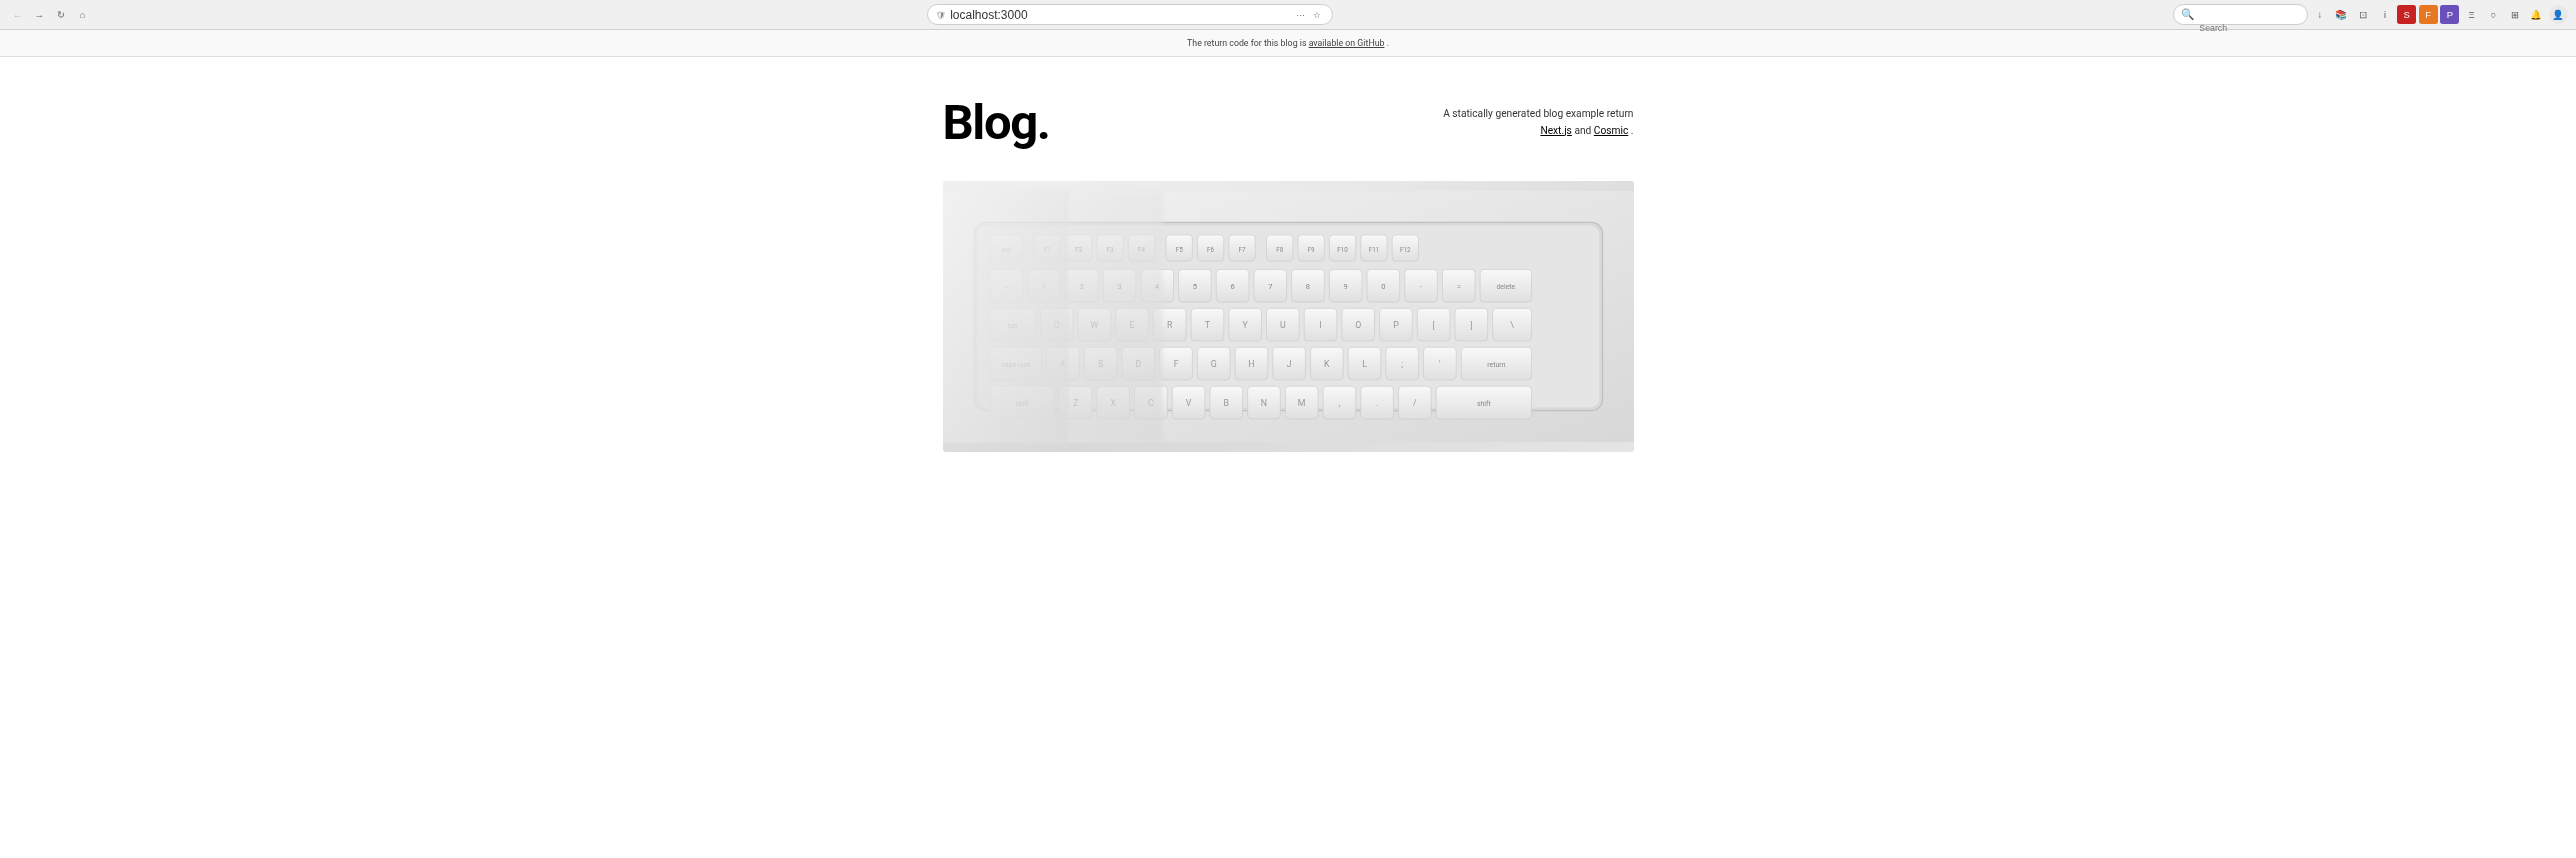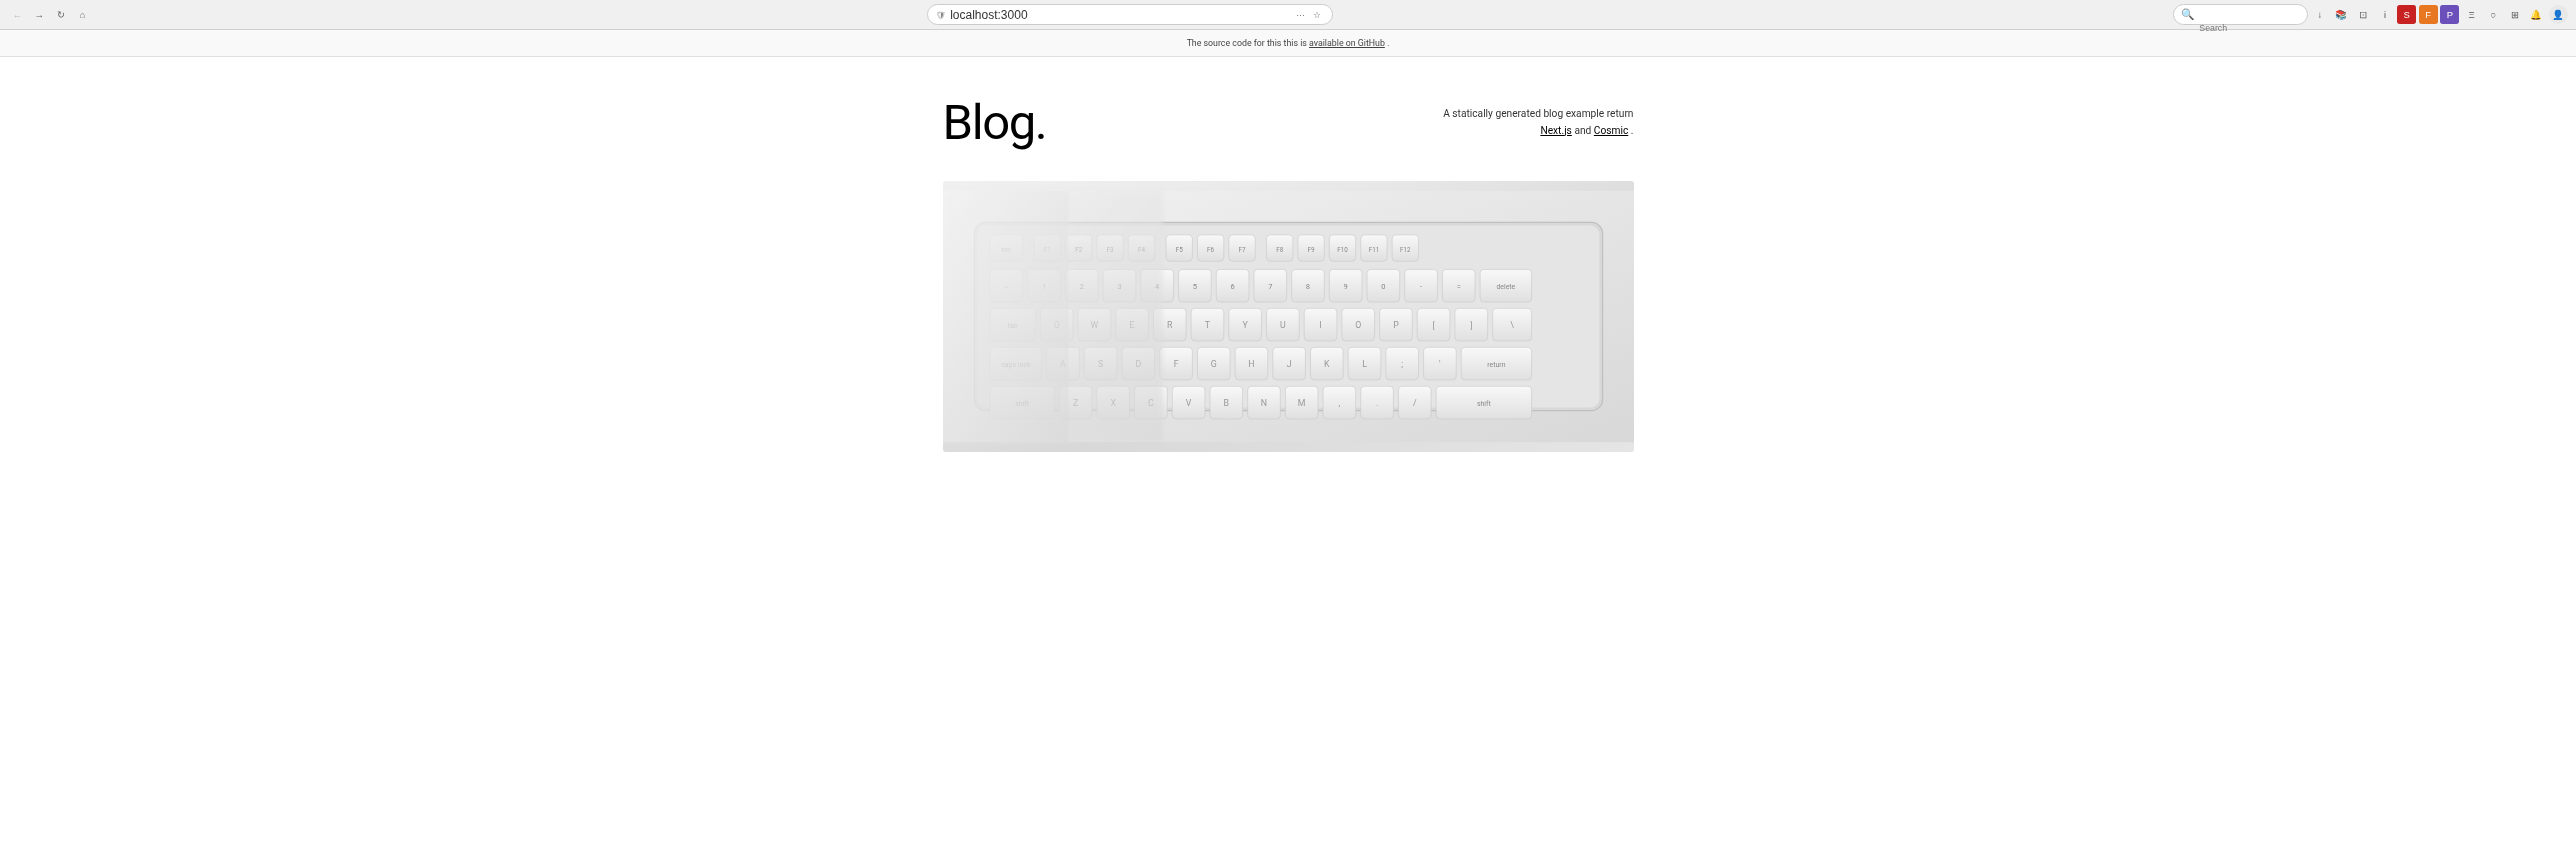--- a/index.html
+++ b/index.html
@@ -165,21 +165,21 @@
 
     .blog-header {
       display: flex;
       align-items: center;
       justify-content: space-between;
       margin-bottom: 34px;
     }
 
     .blog-title {
       font-size: 49px;
-      font-weight: 400;
+      font-weight: 700;
       color: #000;
       letter-spacing: -1.4px;
       line-height: 1;
     }
 
     .blog-description {
       font-size: 10.2px;
       color: #333;
       max-width: 217px;
       text-align: right;
@@ -288,21 +288,21 @@
     <button class="toolbar-icon">
       <span>🔔</span>
     </button>
     <button class="toolbar-icon" style="background:#e8e8e8; border-radius:50%;">
       <span>👤</span>
     </button>
   </div>
 </div>
 
 <div class="notification-banner">
-  <span>The source code for this this is </span>
+  <span>The return code for this blog is </span>
   <a href="#">available on GitHub</a>
   <span>.</span>
 </div>
 
 <div class="page-content">
 
   <div class="blog-header">
     <h1 class="blog-title">Blog.</h1>
     <p class="blog-description">
       <span>A statically generated blog example return </span>

